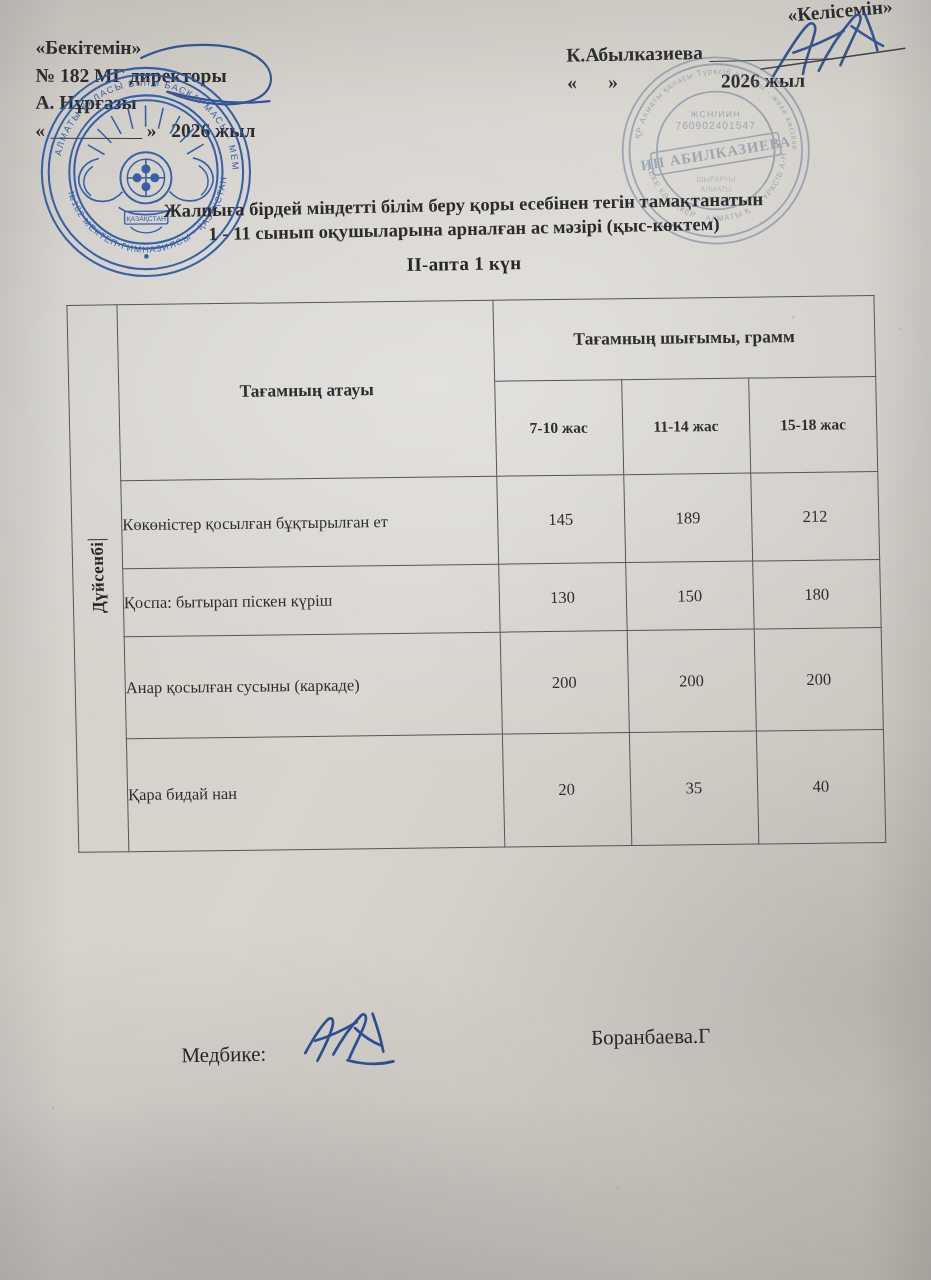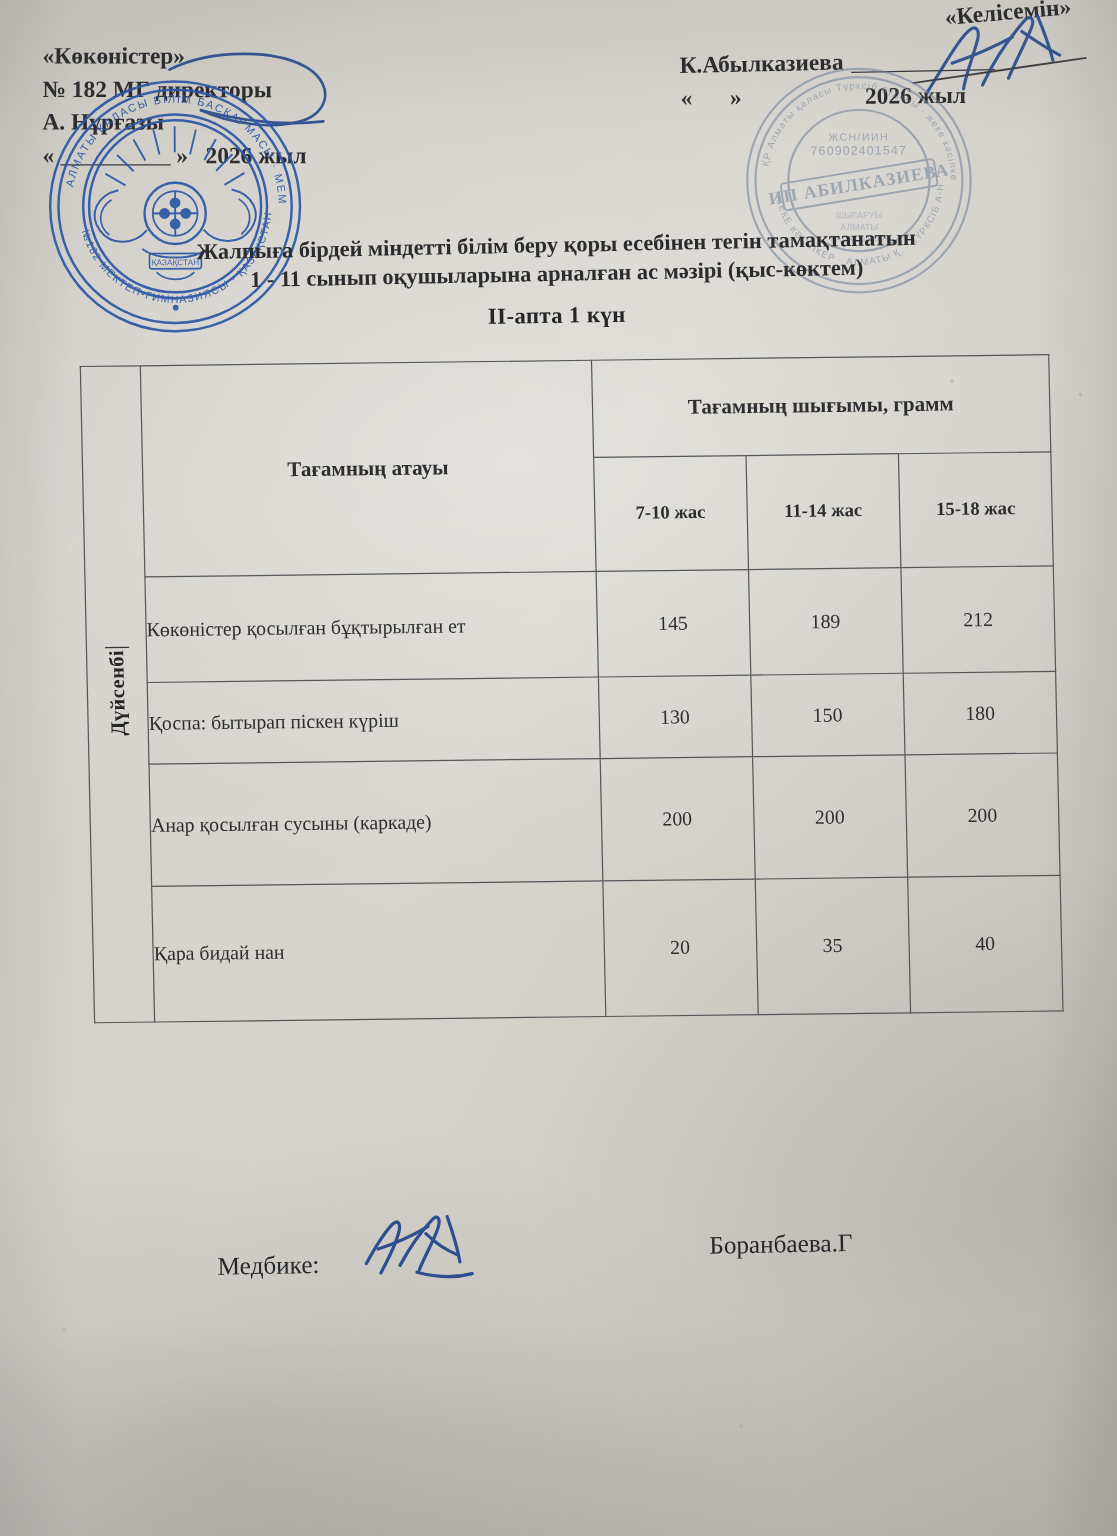--- a/index.html
+++ b/index.html
@@ -269,21 +269,21 @@
   .speck { position:absolute; background:#a9a59e; opacity:.5; border-radius:50%; }
 </style>
 </head>
 <body>
 
 <div id="paper"></div>
 
 <div class="sheet">
 
   <div class="hdr-left">
-    <span class="line">«Көкөністер»</span>
+    <span class="line">«Бекітемін»</span>
     <span class="line">№ 182 МГ директоры</span>
     <span class="line">А. Нұрғазы</span>
     <span class="line">
       <span>«</span>
       <span class="ul"></span>
       <span>»</span>
       &nbsp;&nbsp;<span>2026 жыл</span>
     </span>
   </div>
 

